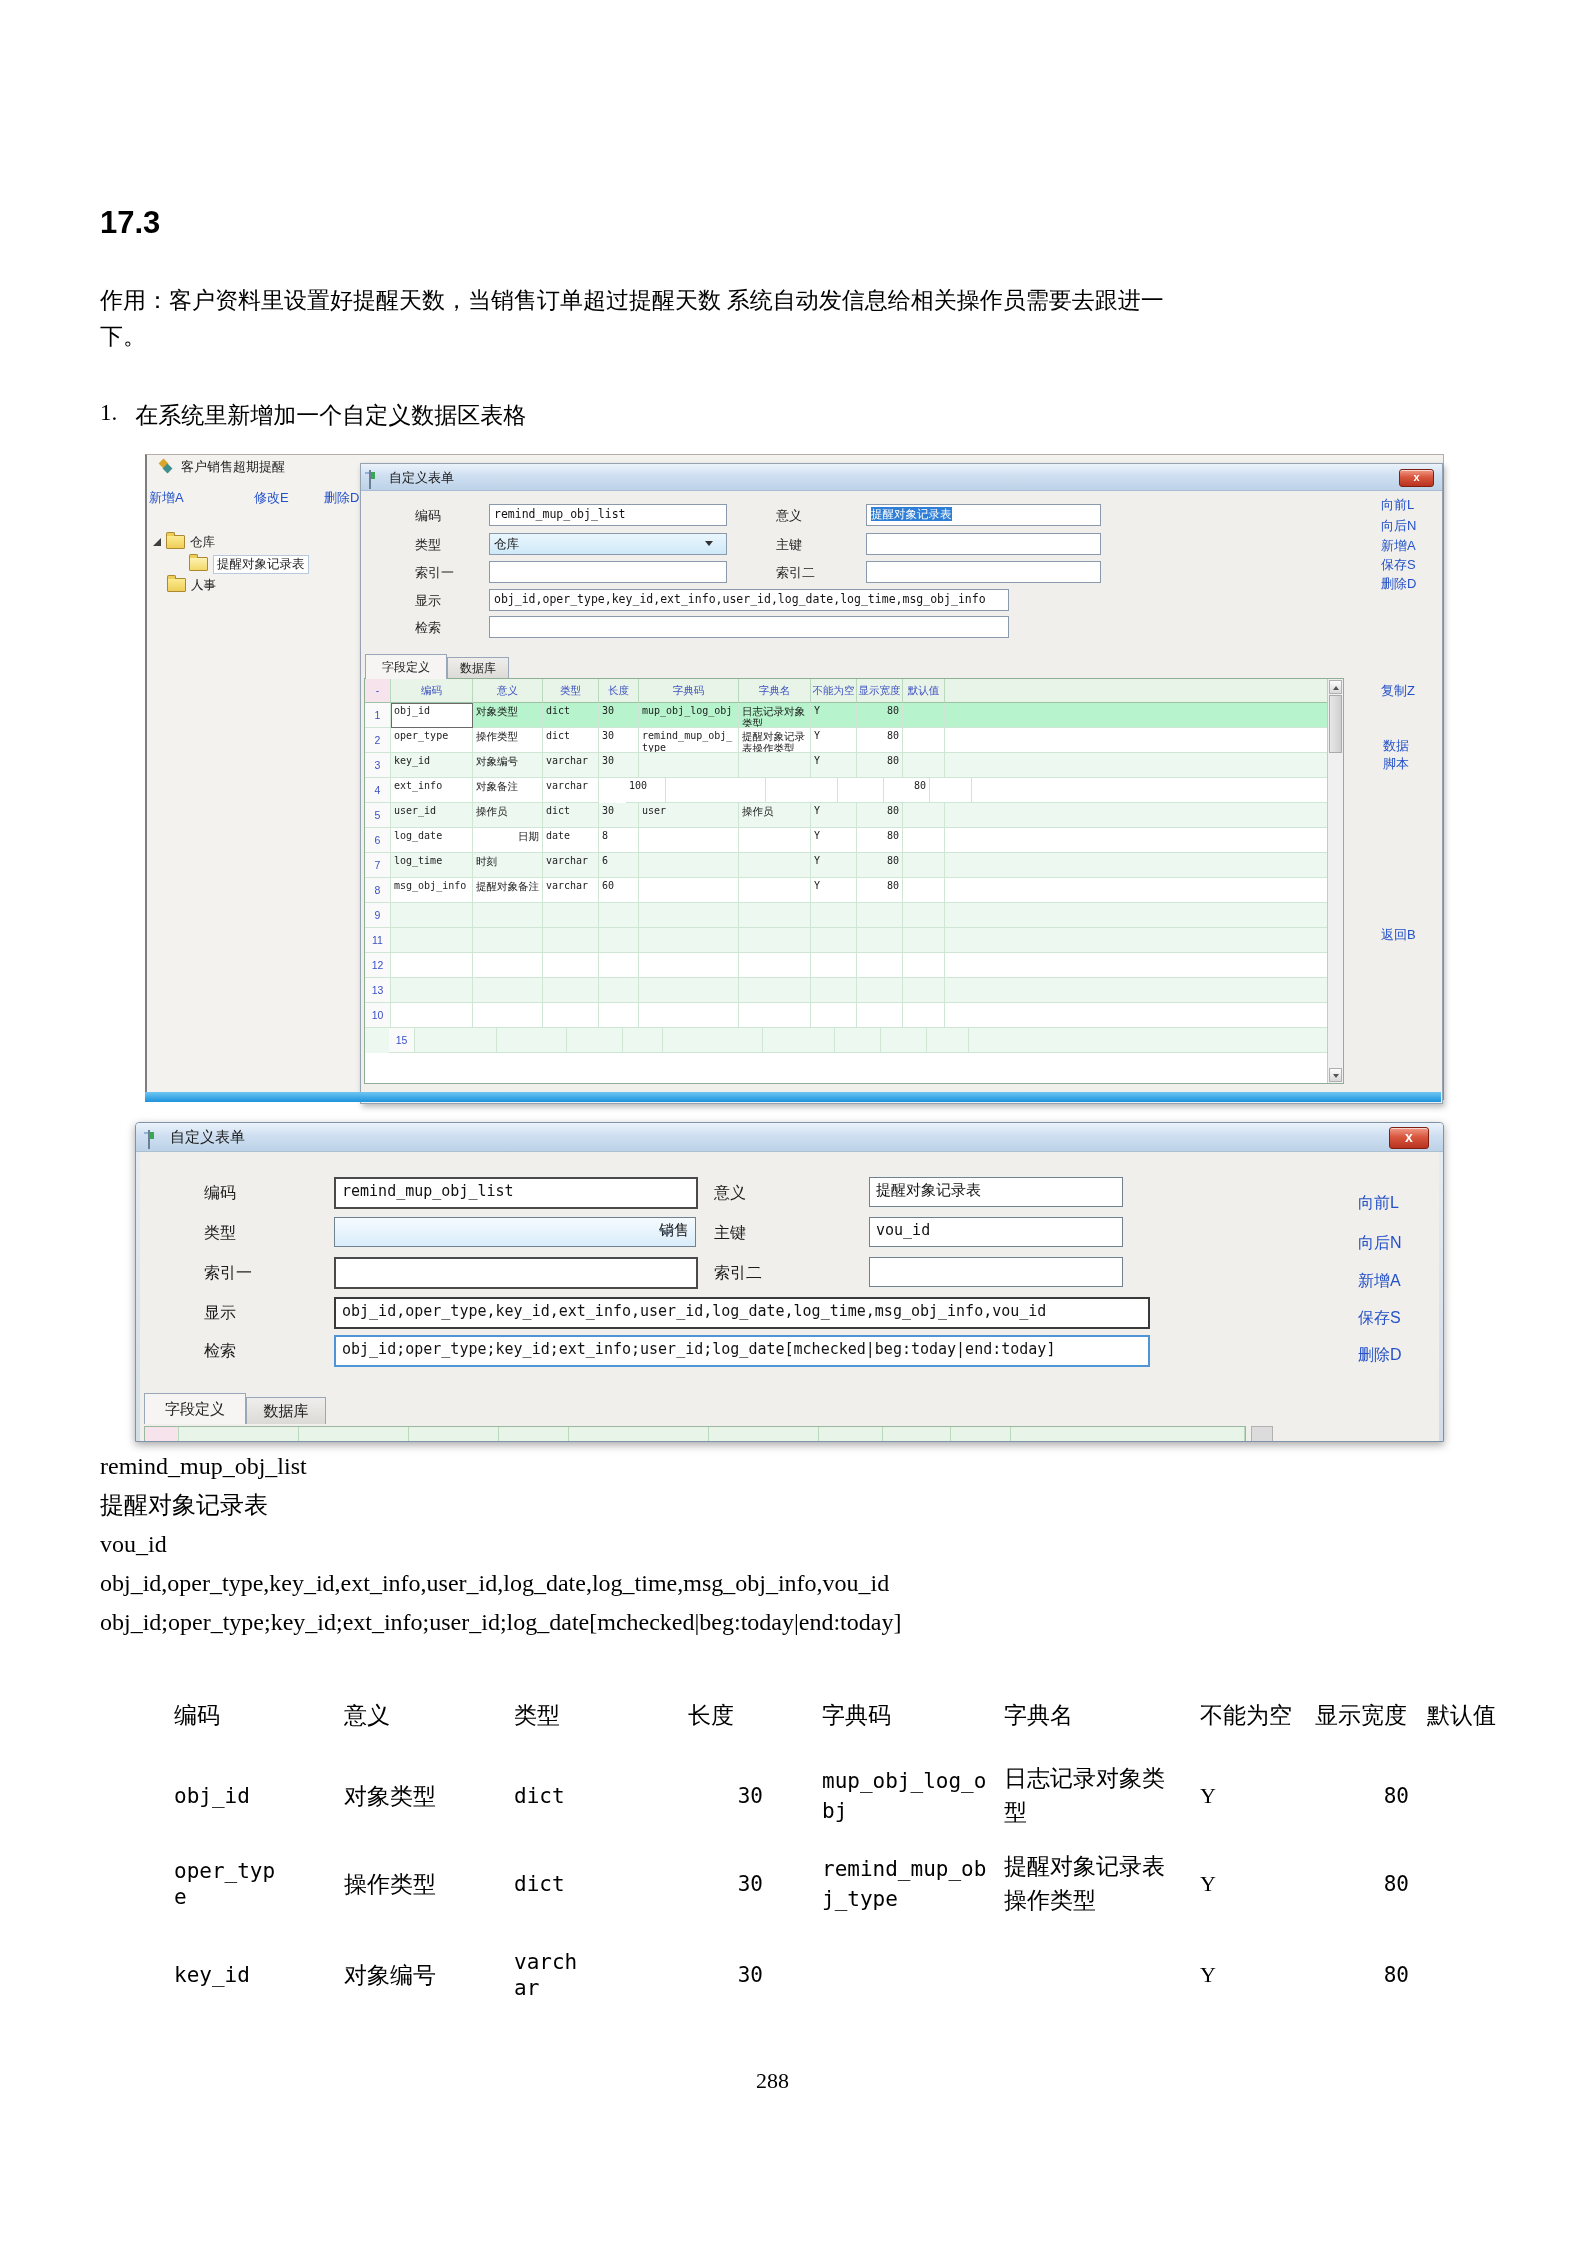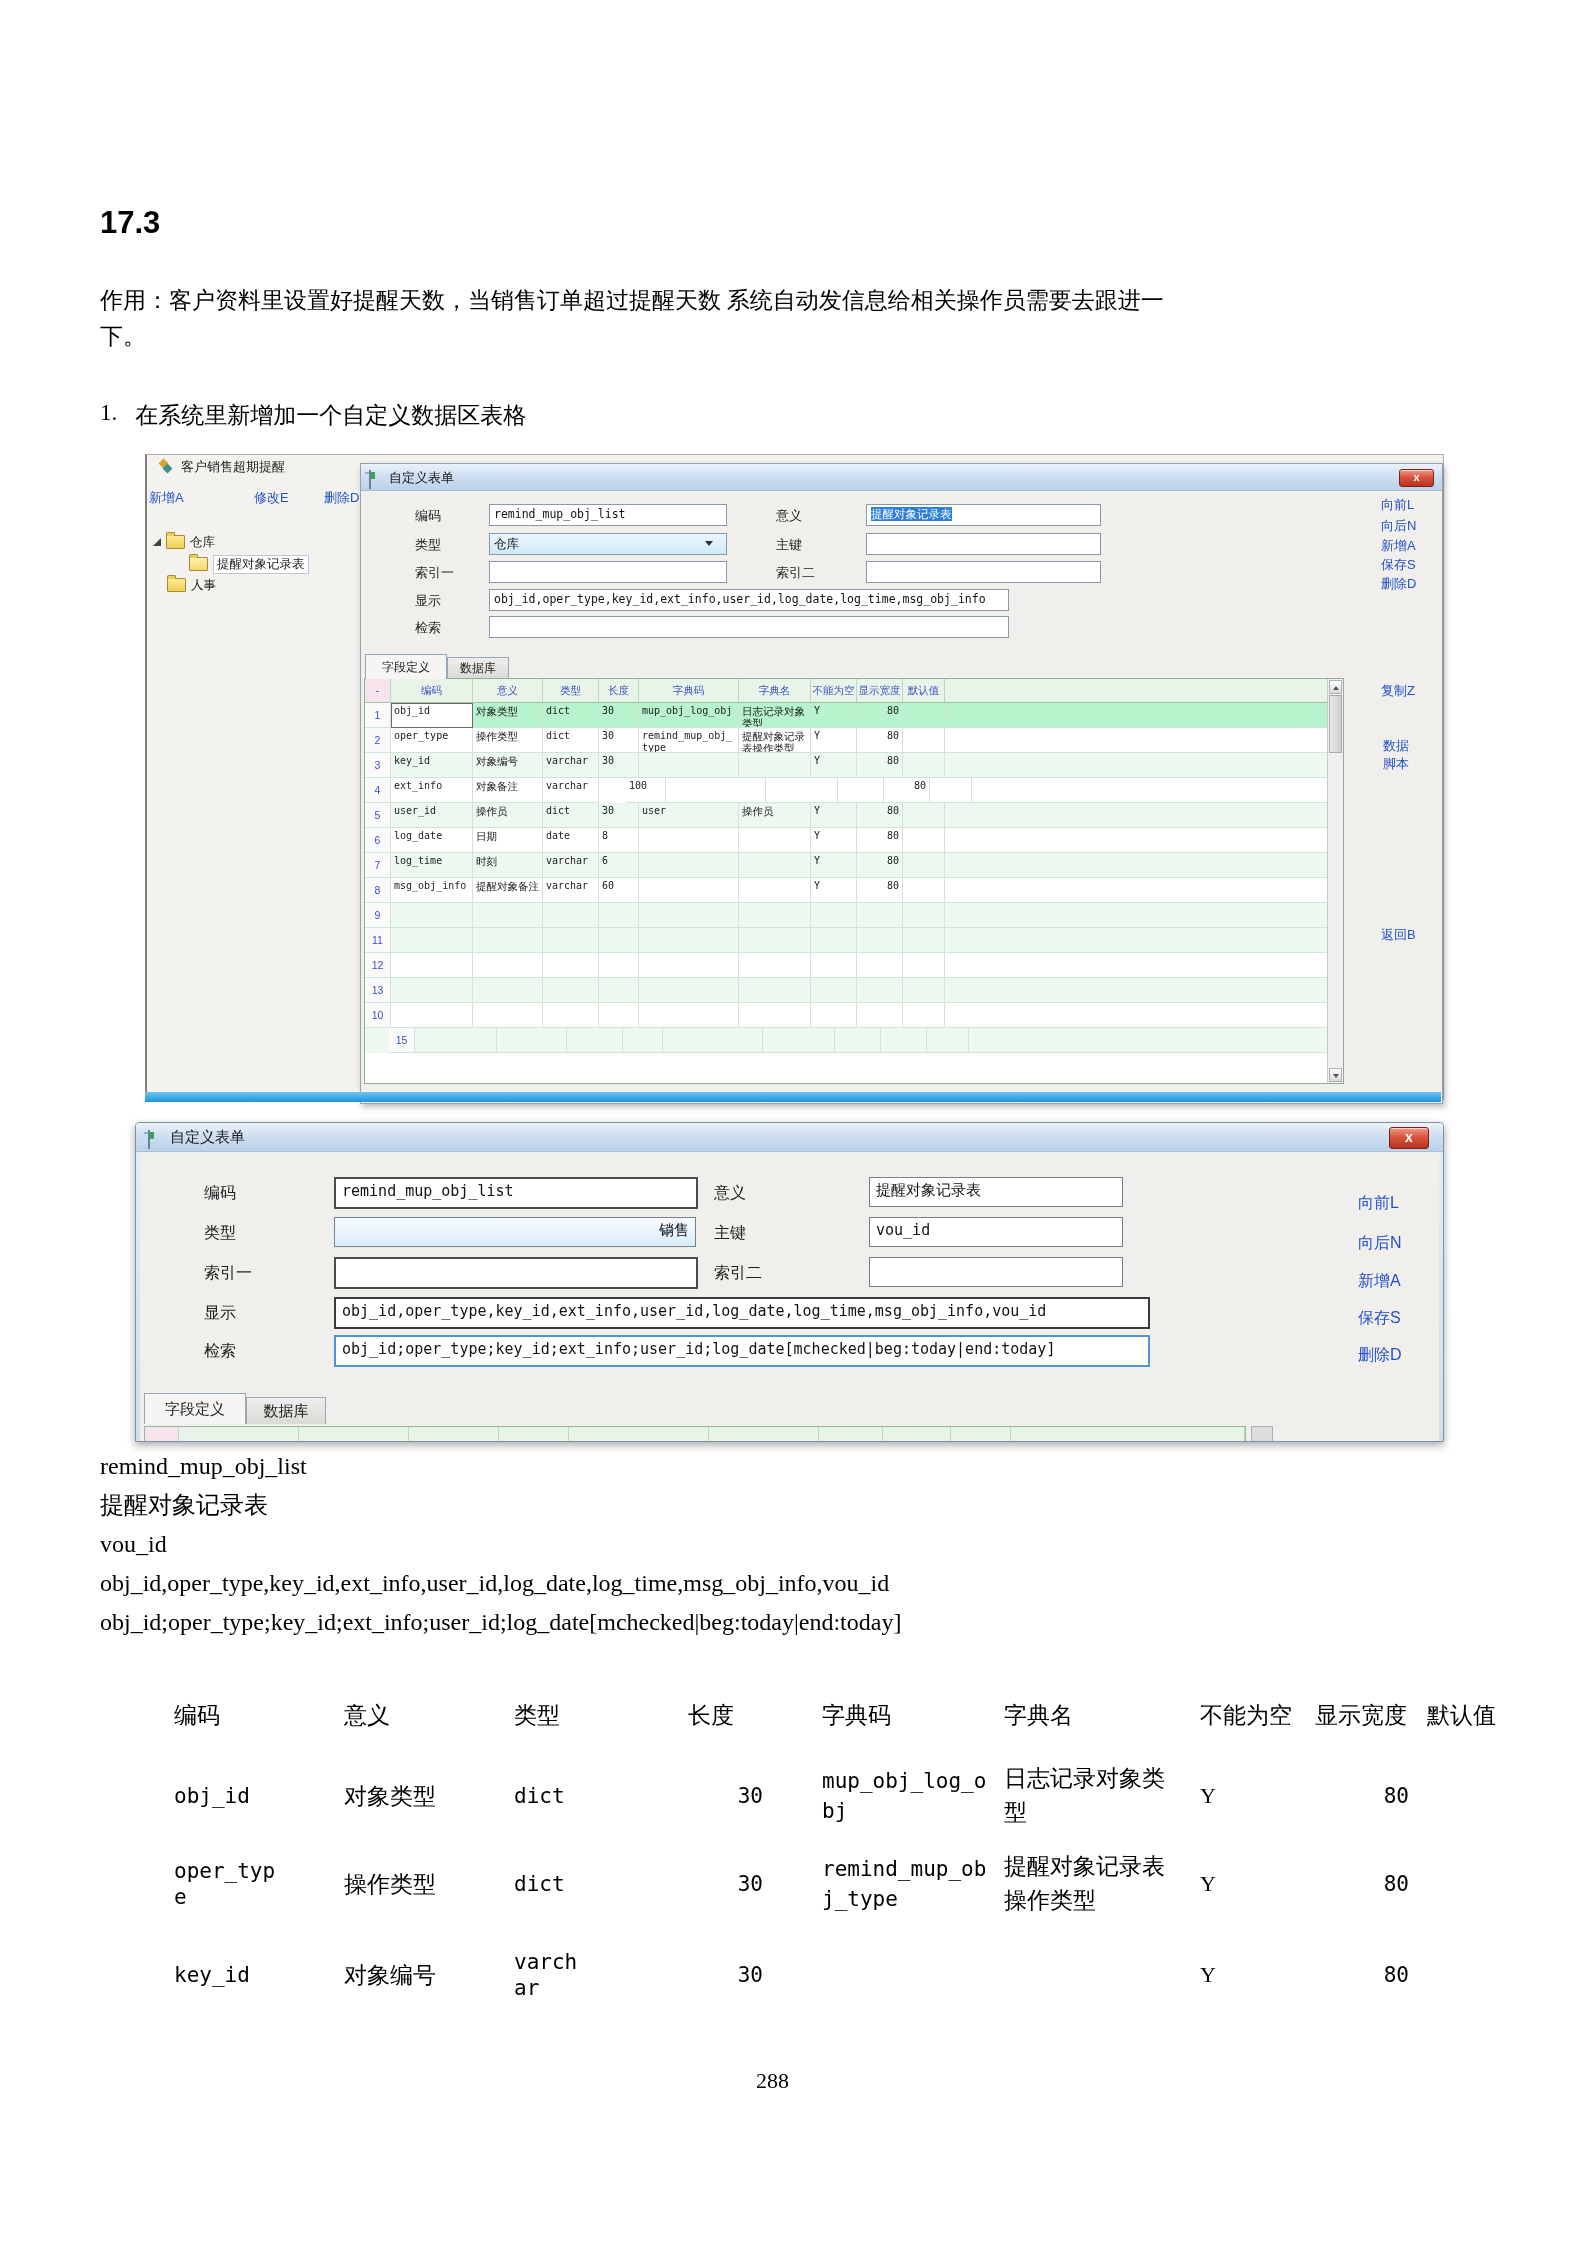--- a/index.html
+++ b/index.html
@@ -251,21 +251,21 @@
             <div class="gcell gm" style="width: 100px;">user</div>
             <div class="gcell gc" style="width: 72px;">操作员</div>
             <div class="gcell gm" style="width: 46px;">Y</div>
             <div class="gcell gm gright" style="width: 46px;">80</div>
             <div class="gcell gc" style="width: 42px;"></div>
             <div class="gcell gfill"></div>
           </div>
           <div class="grow">
             <div class="gcell gnum" style="width: 26px;">6</div>
             <div class="gcell gm" style="width: 82px;">log_date</div>
-            <div class="gcell gc" style="width: 70px;">日期</div>
+            <div class="gcell gc" style="width: 70px; text-align: right;">日期</div>
             <div class="gcell gm" style="width: 56px;">date</div>
             <div class="gcell gm" style="width: 40px;">8</div>
             <div class="gcell gm" style="width: 100px;"></div>
             <div class="gcell gc" style="width: 72px;"></div>
             <div class="gcell gm" style="width: 46px;">Y</div>
             <div class="gcell gm gright" style="width: 46px;">80</div>
             <div class="gcell gc" style="width: 42px;"></div>
             <div class="gcell gfill"></div>
           </div>
           <div class="grow galt">

